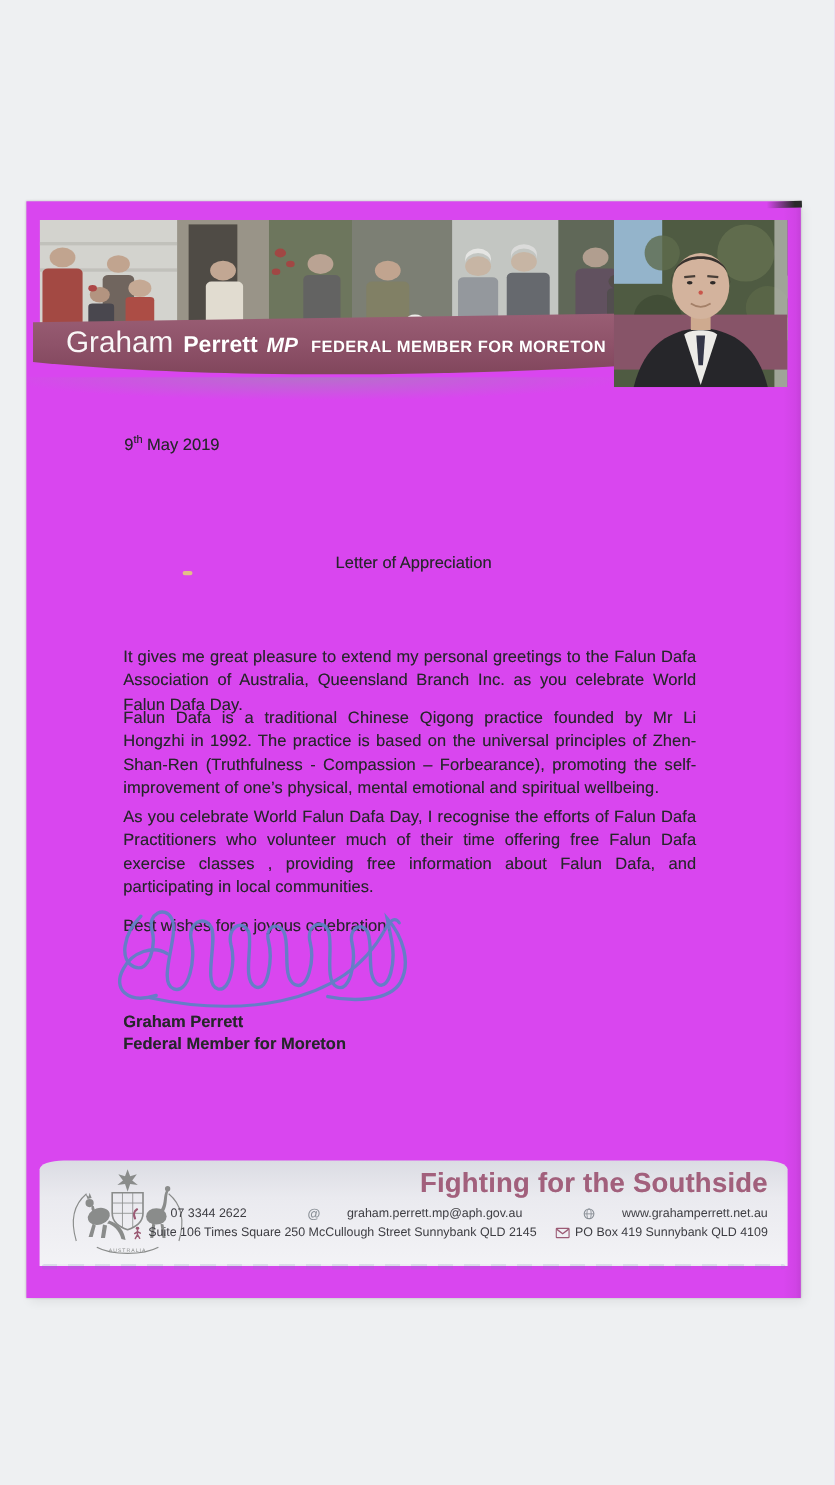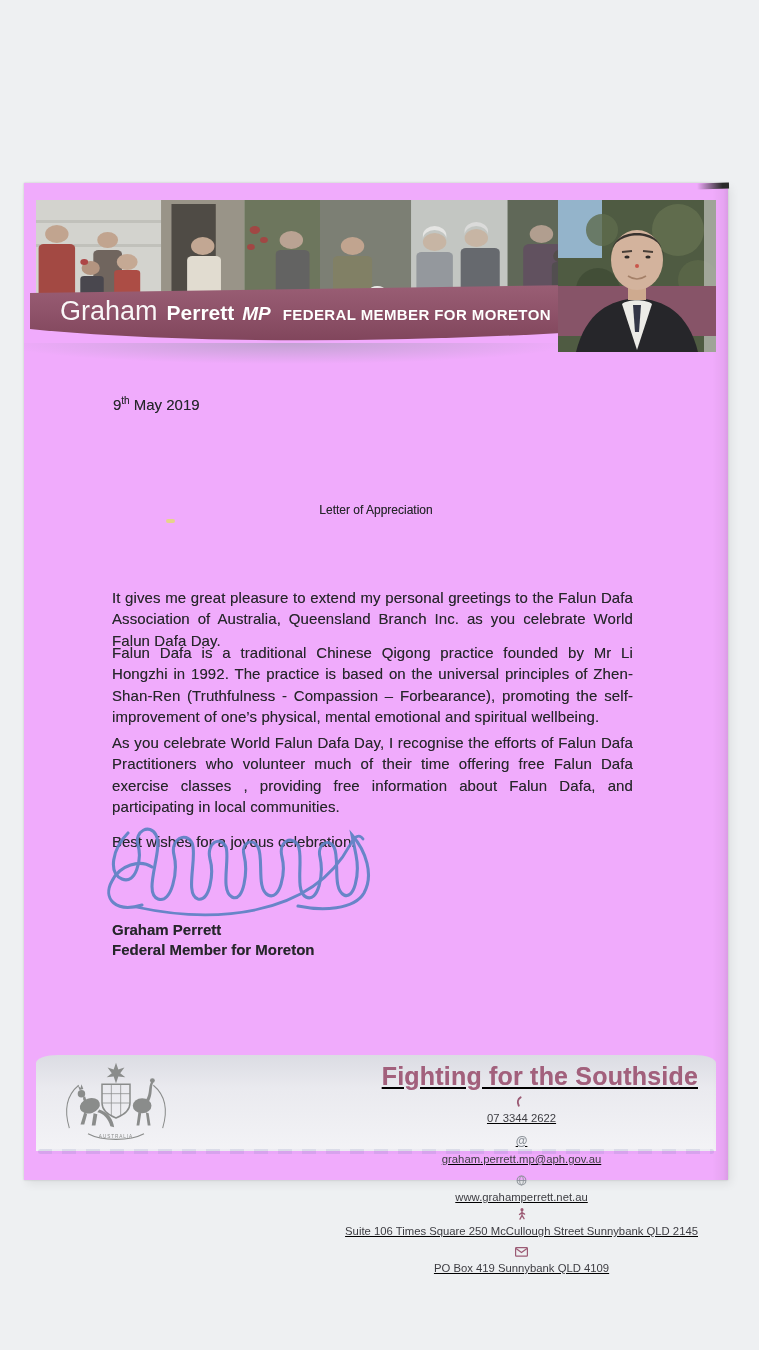--- a/index.html
+++ b/index.html
@@ -3,21 +3,21 @@
 <meta charset="utf-8">
 <style>
   html,body{margin:0;padding:0;}
   body{
     width:759px;height:1350px;position:relative;overflow:hidden;
     background:#eef0f2;
     font-family:"Liberation Sans","DejaVu Sans",sans-serif;
   }
   .paper{
     position:absolute;left:24px;top:183px;width:704px;height:997px;
-    background:#f0abfc;
+    background:#d946ef;
     box-shadow:0 0 2px rgba(0,0,0,.18), 3px 4px 9px rgba(0,0,0,.07);
   }
   .right-curl{
     position:absolute;right:0;top:0;bottom:0;width:16px;
     background:linear-gradient(90deg, rgba(0,0,0,0) 0%, rgba(0,0,0,.04) 70%, rgba(0,0,0,.09) 100%);
   }
   .corner-mark{
     position:absolute;right:-1px;top:0;width:32px;height:6px;
     background:linear-gradient(90deg, rgba(70,70,70,0), #2a2a2a 80%);
     transform:rotate(-1.5deg);
@@ -48,38 +48,38 @@
   .rb-role{font-size:15px;font-weight:700;letter-spacing:.4px;margin-left:12px;}
   .ribbon-shadow{
     position:absolute;left:0px;top:160px;width:692px;height:28px;z-index:1;
     background:radial-gradient(55% 100% at 38% 0%, rgba(148,153,168,.5), rgba(255,255,255,0) 75%);
   }
   
   .scan-text{color:#26262a;text-shadow:0 0 .5px rgba(40,40,45,.45);}
   .date-line{position:absolute;left:89px;top:212px;font-size:15px;}
   .date-line sup{font-size:10px;}
   .date-rest{margin-left:4px;}
-  .heading{position:absolute;left:0;top:320px;width:100%;text-align:center;font-size:12px;}
+  .heading{position:absolute;left:0;top:320px;width:100%;text-align:center;font-size:15px;}
   .para{position:absolute;left:88px;width:521px;font-size:15px;line-height:1.42;text-align:justify;letter-spacing:.1px;}
   .p1{top:404px;} .p2{top:459px;} .p3{top:549px;}
   .closing{position:absolute;left:88px;top:650px;font-size:15px;}
   .signature{position:absolute;left:74px;top:630px;width:286px;height:116px;z-index:2;pointer-events:none;}
   .sig-name{position:absolute;left:88px;top:738px;font-size:15px;font-weight:600;}
   .sig-role{position:absolute;left:88px;top:758px;font-size:15px;font-weight:600;}
   .artifact-yellow{position:absolute;left:142px;top:336px;width:9px;height:4px;background:#e3dd6e;opacity:.8;border-radius:2px;}
   
   .footer-band{
     position:absolute;left:12px;top:872px;width:680px;height:96px;
     background:linear-gradient(180deg,#dbdce3 0%, #eaeaef 35%, #f3f3f6 100%);
     border-top-left-radius:22px 8px;border-top-right-radius:22px 8px;
   }
   .coat-of-arms{position:absolute;left:24px;top:5px;width:112px;height:86px;color:#8a8c8b;}
-  .footer-right{position:absolute;right:18px;top:7px;text-align:right;text-decoration:underline;}
+  .footer-right{position:absolute;right:18px;top:7px;text-align:right;}
   .slogan{font-size:25px;font-weight:700;color:#a2607c;letter-spacing:.2px;text-shadow:0 0 .5px rgba(162,96,124,.5);}
-  .contact-line{display:flex;justify-content:space-between;align-items:center;gap:5px;font-size:11.3px;color:#3d3d42;margin-top:5px;white-space:nowrap;flex-direction:column;}
+  .contact-line{display:flex;justify-content:space-between;align-items:center;gap:5px;font-size:11.3px;color:#3d3d42;margin-top:5px;white-space:nowrap;}
   .contact-line .gap{width:7px;}
   .auth-line{font-size:10.3px;font-style:italic;color:#84848e;margin-top:4px;}
   .mini-icon{display:inline-block;vertical-align:middle;}
   .at-glyph{color:#8a9097;font-weight:700;font-size:12px;}
   .footer-smudge{
     position:absolute;left:14px;top:966px;width:676px;height:5px;opacity:.45;border-radius:3px;
     background:repeating-linear-gradient(90deg, rgba(120,130,180,.45) 0 14px, rgba(120,130,180,.12) 14px 24px);
     filter:blur(.6px);
   }
 </style>

